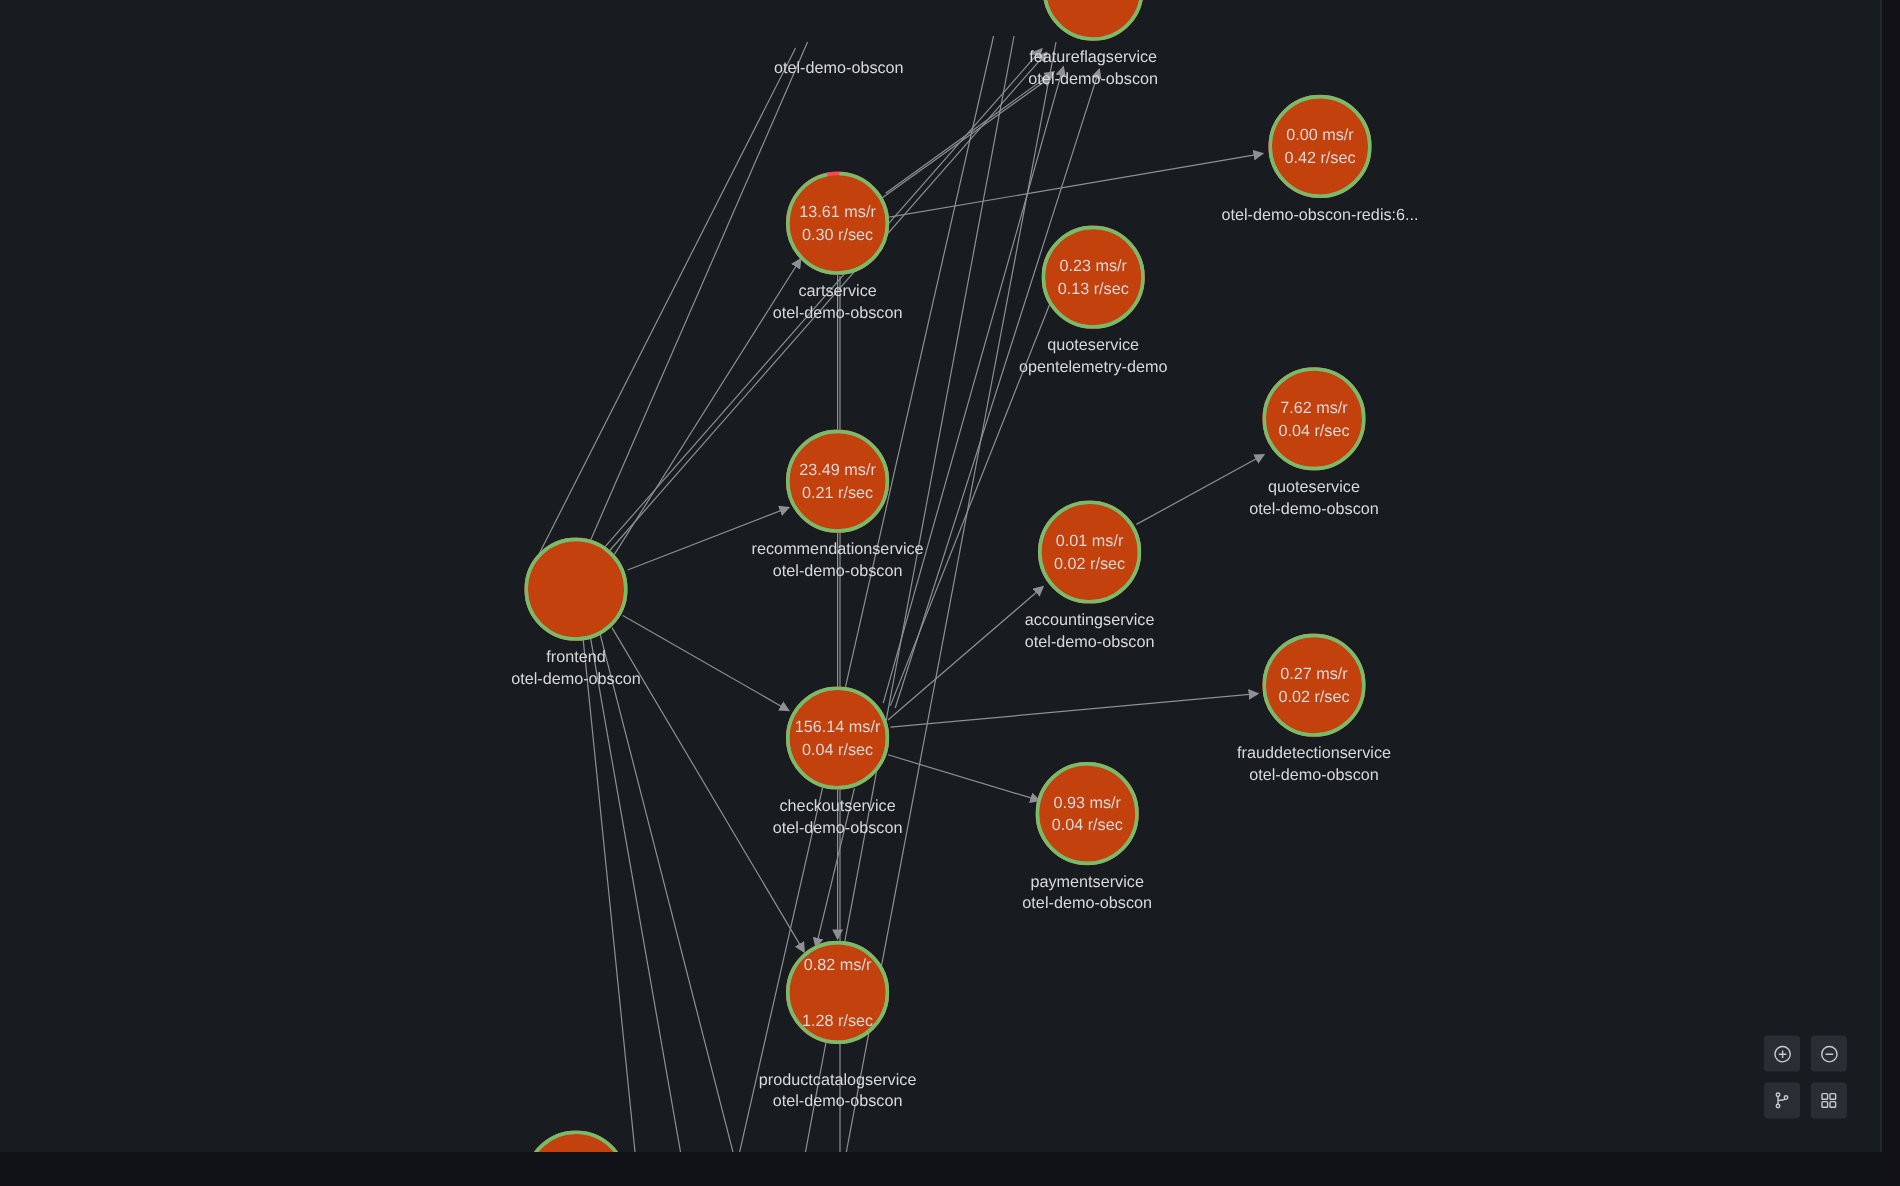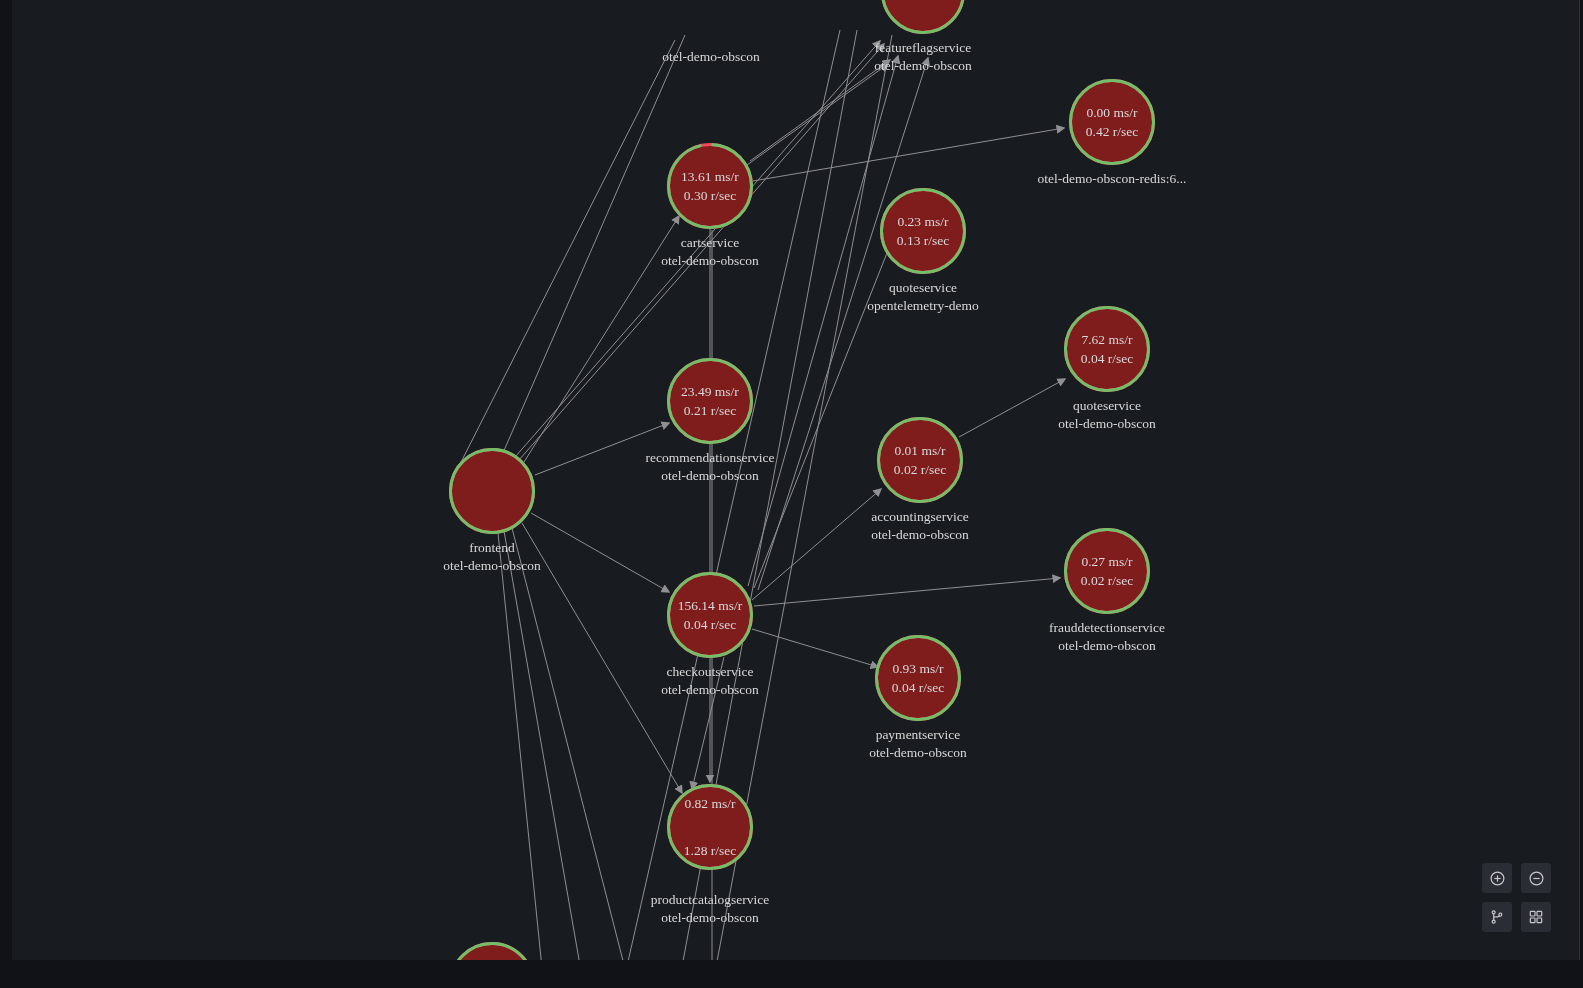--- a/index.html
+++ b/index.html
@@ -8,45 +8,44 @@
     background: #111217;
   }
   body {
     width: 1583px;
     height: 988px;
     overflow: hidden;
     font-family: "Liberation Sans", sans-serif;
   }
   #panel {
     position: absolute;
-    left: 12px; top: 0;
+    left: 0; top: 0;
     width: 1567px;
     height: 960px;
     background: #181b1f;
     border-right: 1px solid #2c3235;
     overflow: hidden;
-    font-family: Liberation Serif, serif;
   }
   #graph-canvas {
     position: absolute;
     left: 0; top: 0;
     width: 1567px;
     height: 988px;
   }
   .node {
     position: absolute;
     transform: translate(-50%, -50%);
     text-align: center;
     pointer-events: auto;
   }
   .node-circle {
     position: relative;
     border-radius: 50%;
     box-sizing: border-box;
-    background: #7f1d1d;
+    background: #c2410c;
     display: flex;
     flex-direction: column;
     align-items: center;
     justify-content: center;
   }
   .node-stat {
     color: #d8d9da;
     font-size: 13.5px;
     line-height: 19px;
     white-space: nowrap;

